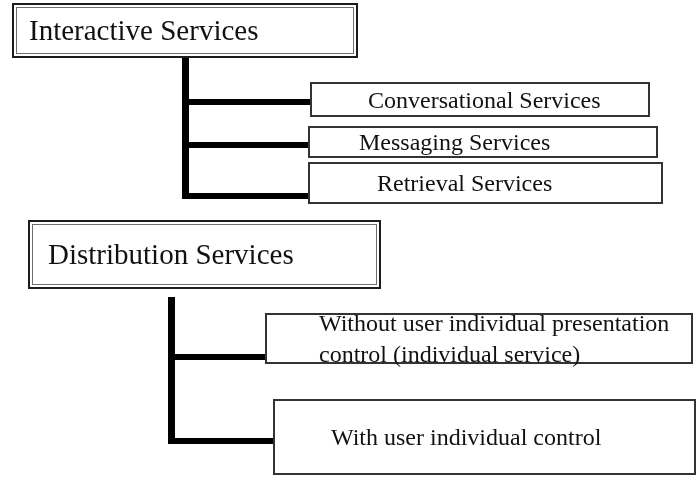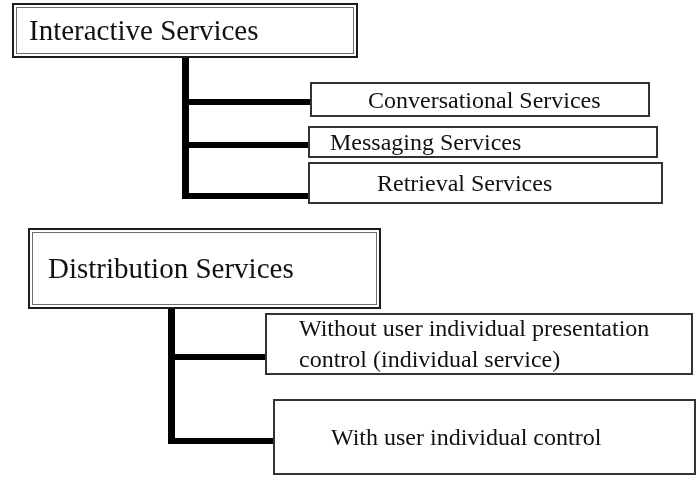--- a/index.html
+++ b/index.html
@@ -74,35 +74,35 @@
   <div class="dbox" style="left:12px; top:3px; width:346px; height:55px;">
     <div class="dbox-inner" style="padding-left:12px;">
       <span class="lbl">Interactive Services</span>
     </div>
   </div>
 
   <div class="cbox" style="left:310px; top:82px; width:340px; height:35px; padding-left:56px;">
     <span class="lbl nowrap">Conversational Services</span>
   </div>
 
-  <div class="cbox" style="left:308px; top:126px; width:350px; height:32px; padding-left:20px;">
+  <div class="cbox" style="left:308px; top:126px; width:350px; height:32px; padding-left:49px;">
     <span class="lbl nowrap">Messaging Services</span>
   </div>
 
   <div class="cbox" style="left:308px; top:162px; width:355px; height:42px; padding-left:67px;">
     <span class="lbl nowrap">Retrieval Services</span>
   </div>
 
-  <div class="dbox" style="left:28px; top:228px; width:353px; height:81px;">
+  <div class="dbox" style="left:28px; top:220px; width:353px; height:69px;">
     <div class="dbox-inner" style="padding-left:15px;">
       <span class="lbl">Distribution Services</span>
     </div>
   </div>
 
-  <div class="cbox" style="left:265px; top:313px; width:428px; height:62px; padding-left:32px;">
+  <div class="cbox" style="left:265px; top:313px; width:428px; height:51px; padding-left:52px;">
     <span class="lbl">
       <span style="display:block;">Without user individual presentation</span>
       <span style="display:block;">control (individual service)</span>
     </span>
   </div>
 
   <div class="cbox" style="left:273px; top:399px; width:423px; height:76px; padding-left:56px;">
     <span class="lbl nowrap">With user individual control</span>
   </div>
 

